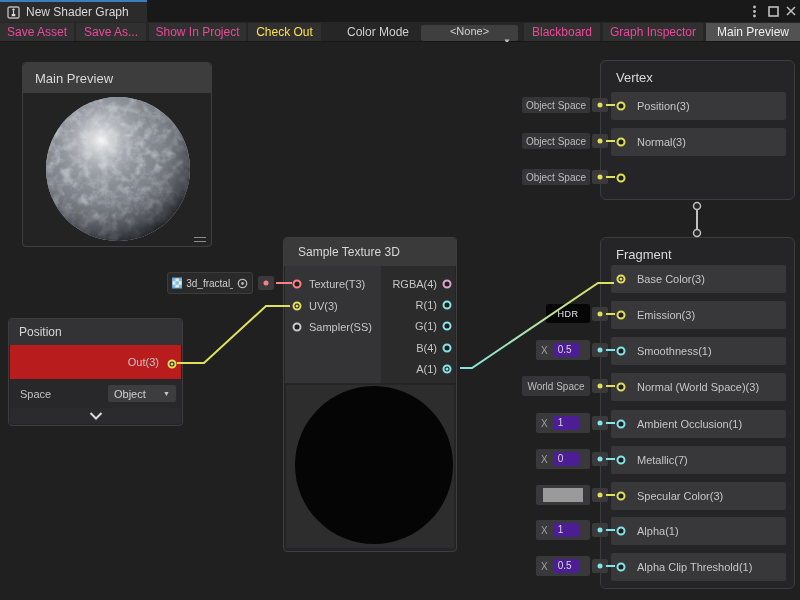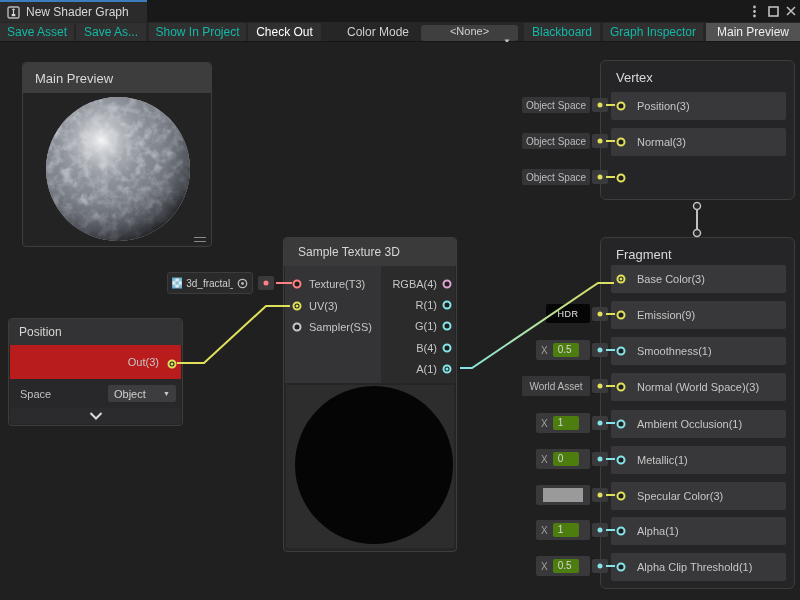--- a/index.html
+++ b/index.html
@@ -10,23 +10,23 @@
   
   .tabbar { position:absolute; left:0; top:0; width:800px; height:22px; background:#191919; }
   .tab { position:absolute; left:0; top:0; width:147px; height:22px; background:#2b2b2b;
     border-top:2px solid #3d7dbd; display:flex; align-items:center; padding-left:7px; gap:6px; }
   .tab-label { font-size:12px; color:#d8d8d8; white-space:nowrap; }
   .winctl { position:absolute; top:0; height:22px; display:flex; align-items:center; justify-content:center; color:#c0c0c0; }
 
   
   .toolbar { position:absolute; left:0; top:22px; width:800px; height:20px; background:#262627;
     border-bottom:1px solid #161616; }
-  .tbtn { position:absolute; top:1px; height:18px; background:#303031; color:#14b8a6; font-size:12px;
+  .tbtn { position:absolute; top:1px; height:18px; background:#303031; color:#ec4899; font-size:12px;
     display:flex; align-items:center; justify-content:center; white-space:nowrap; }
-  .tbtn.disabled { color:#ffffff; }
+  .tbtn.disabled { color:#fde047; }
   .tbtn.active { background:#525252; color:#eeeeee; }
   .tlabel { position:absolute; top:1px; height:18px; display:flex; align-items:center; color:#cfcfcf; font-size:12px; }
   .tdrop { position:absolute; top:3px; height:16px; background:#3f3f40; border-radius:3px; color:#d0d0d0;
     font-size:11px; display:flex; align-items:center; padding:0 7px;flex-direction:column; }
   .tdrop .arrow { margin-left:auto; font-size:8px; color:#bbbbbb; }
 
   
   .graph { position:absolute; left:0; top:42px; width:800px; height:558px; background:#202021; }
 
   
@@ -46,21 +46,21 @@
 
   
   .widget { position:absolute; z-index:4; }
   .bindbox { background:#353537; border-radius:2px; color:#bdbdbd; font-size:10px;
     display:flex; align-items:center; justify-content:center; white-space:nowrap; }
   .conn { position:absolute; width:16px; height:14px; background:#3a3a3c; border-radius:2px; z-index:4; }
   .conn::after { content:""; position:absolute; left:50%; top:50%; width:5px; height:5px; border-radius:50%;
     transform:translate(-50%,-50%); background:var(--pc); }
   .fw { background:#39393b; border-radius:2px; display:flex; align-items:center; padding:0 5px; gap:5px;
     font-size:10px; color:#a0a0a0; }
-  .fw .val { background:#4d7c0f; border-radius:2px; color:#d8d8d8; font-size:10px; padding:0 5px;
+  .fw .val { background:#4c1d95; border-radius:2px; color:#d8d8d8; font-size:10px; padding:0 5px;
     min-width:26px; height:14px; line-height:14px; }
   .hdrbox { background:#060606; border-radius:2px; color:#e8e8e8; font-size:9px; letter-spacing:0.5px;
     display:flex; align-items:center; justify-content:center; }
   .swatch-outer { background:#39393b; border-radius:2px; display:flex; align-items:center; justify-content:center; }
   .swatch-inner { width:40px; height:14px; background:#9a9a9a; }
 
   
   .edges { position:absolute; left:0; top:0; z-index:5; pointer-events:none; }
   .edges path, .edges line { fill:none; stroke-width:2; }
 
@@ -197,33 +197,33 @@
   <div class="conn c-yellow" style="left:592px;top:134px;"></div>
   <div class="widget bindbox" style="left:522px;top:169px;width:68px;height:16px;">Object Space</div>
   <div class="conn c-yellow" style="left:592px;top:170px;"></div>
 
   <div class="node" style="left:600px;top:237px;width:195px;height:352px;">
     <div class="node-title" style="position:absolute;left:15px;top:9px;">Fragment</div>
     <div class="slot" style="top:27px;">
         <span class="lbl">Base Color(3)</span>
       </div>
     <div class="slot" style="top:63px;">
-        <span class="lbl">Emission(9)</span>
+        <span class="lbl">Emission(3)</span>
       </div>
     <div class="slot" style="top:99px;">
         <span class="lbl">Smoothness(1)</span>
       </div>
     <div class="slot" style="top:135px;">
         <span class="lbl">Normal (World Space)(3)</span>
       </div>
     <div class="slot" style="top:172px;">
         <span class="lbl">Ambient Occlusion(1)</span>
       </div>
     <div class="slot" style="top:208px;">
-        <span class="lbl">Metallic(1)</span>
+        <span class="lbl">Metallic(7)</span>
       </div>
     <div class="slot" style="top:244px;">
         <span class="lbl">Specular Color(3)</span>
       </div>
     <div class="slot" style="top:279px;">
         <span class="lbl">Alpha(1)</span>
       </div>
     <div class="slot" style="top:315px;">
         <span class="lbl">Alpha Clip Threshold(1)</span>
       </div>
@@ -240,21 +240,21 @@
 
   <div class="widget hdrbox" style="left:546px;top:304px;width:44px;height:19px;">HDR</div>
   <div class="conn c-yellow" style="left:592px;top:307px;"></div>
 
   <div class="widget fw" style="left:536px;top:340px;width:54px;height:20px;">
     <span>X</span>
     <span class="val">0.5</span>
   </div>
   <div class="conn c-teal" style="left:592px;top:343px;"></div>
 
-  <div class="widget bindbox" style="left:522px;top:376px;width:68px;height:20px;">World Asset</div>
+  <div class="widget bindbox" style="left:522px;top:376px;width:68px;height:20px;">World Space</div>
   <div class="conn c-yellow" style="left:592px;top:379px;"></div>
 
   <div class="widget fw" style="left:536px;top:413px;width:54px;height:20px;">
     <span>X</span>
     <span class="val">1</span>
   </div>
   <div class="conn c-teal" style="left:592px;top:416px;"></div>
 
   <div class="widget fw" style="left:536px;top:449px;width:54px;height:20px;">
     <span>X</span>

